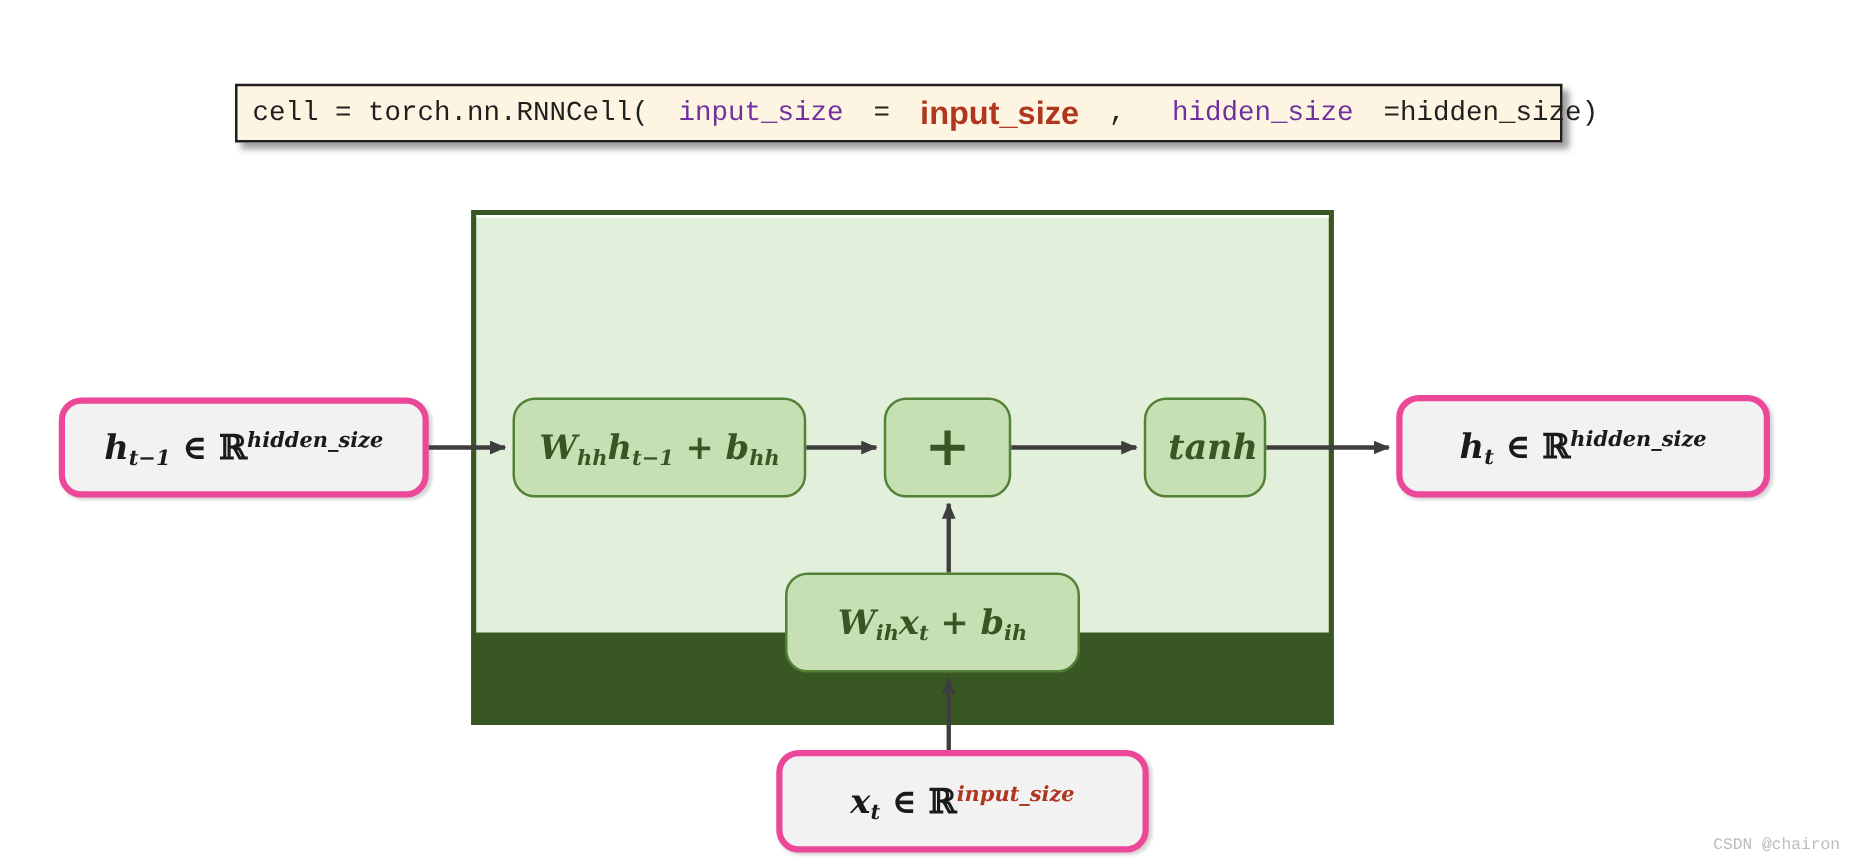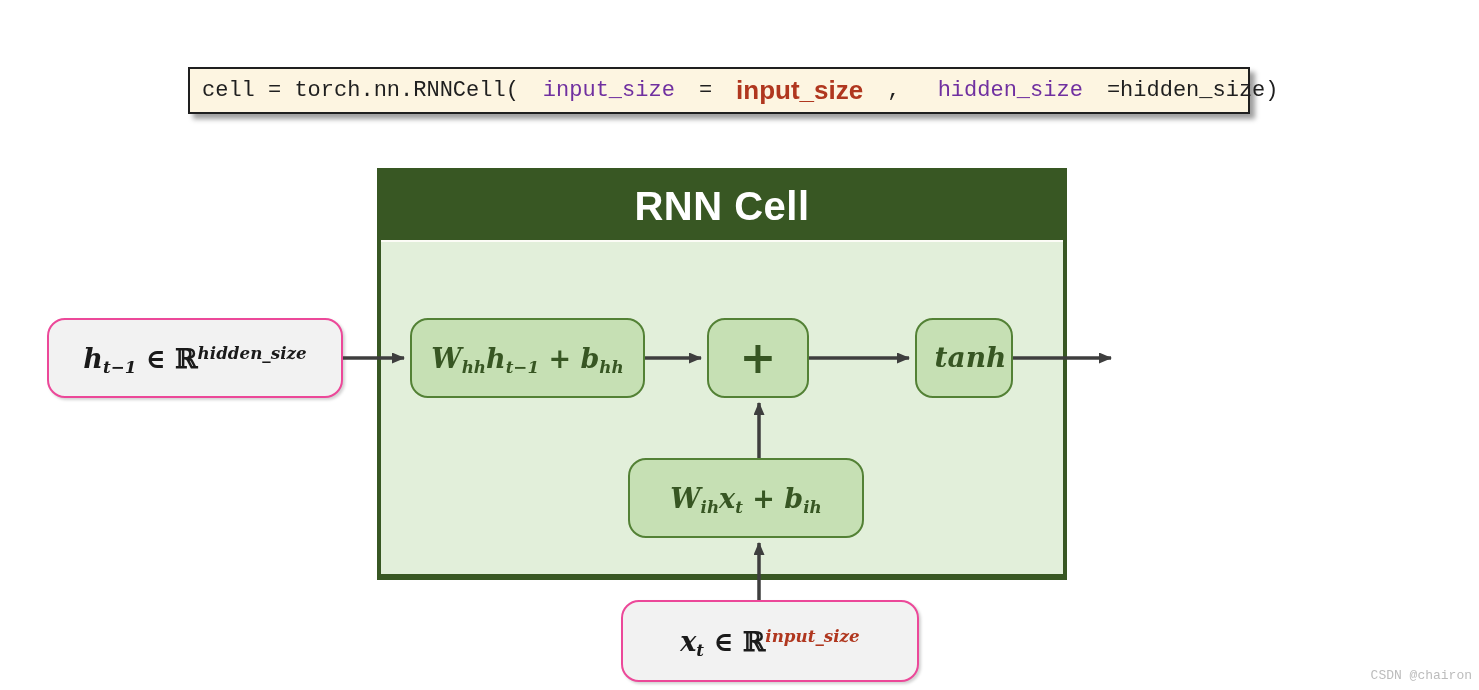--- a/index.html
+++ b/index.html
@@ -70,21 +70,21 @@
   .node {
     position: absolute;
     display: flex;
     align-items: center;
     justify-content: center;
     box-sizing: border-box;
     border-radius: 18px;
   }
   .gray-node {
     background: #f2f2f2;
-    border: 2px solid #ec4899;
+    border: 5px solid #ec4899;
     box-shadow: 2px 2px 3px rgba(0,0,0,0.18);
   }
   .green-node {
     background: #c6e0b4;
     border: 2px solid #538135;
   }
 
   
   .math {
     font-family: "DejaVu Serif", "Liberation Serif", serif;
@@ -128,42 +128,42 @@
   }
 </style>
 </head>
 <body>
 
 <div class="canvas">
 
   <div class="code-box"><span style="color: rgb(31, 31, 31);">cell = torch.nn.RNNCell(</span><span style="color: rgb(112, 48, 160);">input_size</span><span style="color: rgb(31, 31, 31);">=</span><span class="code-bold" style="color: rgb(176, 55, 31);">input_size</span><span style="color: rgb(31, 31, 31);">, </span><span style="color: rgb(112, 48, 160);">hidden_size</span><span style="color: rgb(31, 31, 31);">=hidden_size)</span></div>
 
   <div class="cell-container">
-    <div class="cell-header">
-      <span class="cell-title">RNN Cell</span>
-    </div>
     <div class="cell-body"></div>
   </div>
 
   <div class="node gray-node node-hprev">
     <span class="math"><span>h</span><sub>t−1</sub><span style="font-style: normal;"> ∈ ℝ</span><sup>hidden_size</sup></span>
   </div>
 
   <div class="node green-node node-whh">
     <span class="math"><span>W</span><sub>hh</sub><span>h</span><sub>t−1</sub><span> + b</span><sub>hh</sub></span>
   </div>
 
   <div class="node green-node node-plus">
     <span class="math"><span style="font-style: normal;">+</span></span>
   </div>
 
   <div class="node green-node node-tanh">
     <span class="math"><span>tanh</span></span>
   </div>
 
+  <div class="node gray-node node-hout">
+    <span class="math"><span>h</span><sub>t</sub><span style="font-style: normal;"> ∈ ℝ</span><sup>hidden_size</sup></span>
+  </div>
 
   <div class="node green-node node-wih">
     <span class="math"><span>W</span><sub>ih</sub><span>x</span><sub>t</sub><span> + b</span><sub>ih</sub></span>
   </div>
 
   <div class="node gray-node node-xin">
     <span class="math"><span>x</span><sub>t</sub><span style="font-style: normal;"> ∈ ℝ</span><sup style="color: rgb(176, 55, 31);">input_size</sup></span>
   </div>
 
   <svg class="arrows" viewBox="0 0 1479 690" xmlns="http://www.w3.org/2000/svg">

